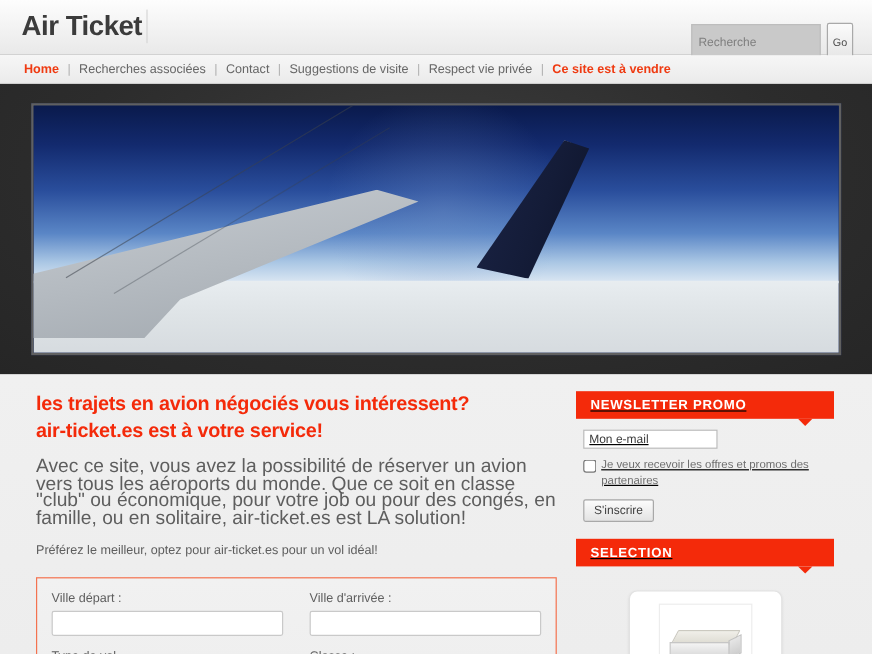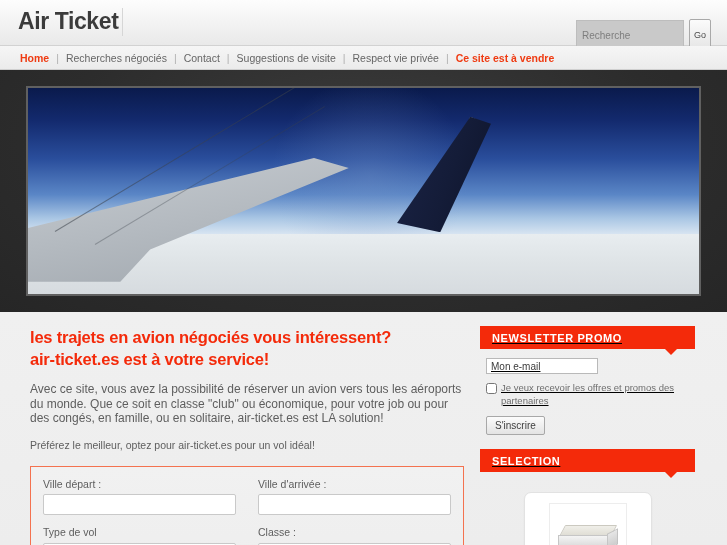--- a/index.html
+++ b/index.html
@@ -202,21 +202,21 @@
   h1.headline {
     margin: 0;
     font-size: 16.5px;
     line-height: 22px;
     font-weight: bold;
     color: #f42a0a;
     letter-spacing: -0.2px;
   }
   .lead {
     margin: 12px 0 0 0;
-    font-size: 12px;
+    font-size: 16px;
     line-height: 14.5px;
     color: #5e5e5e;
   }
   .lead2 {
     margin: 12px 0 0 0;
     font-size: 10.5px;
     line-height: 14.5px;
     color: #5e5e5e;
   }
   .search-form {
@@ -375,21 +375,21 @@
 
   <div class="search-wrap">
     <input class="search-input" type="text" placeholder="Recherche" style="">
     <button class="go-btn">Go</button>
   </div>
 </div>
 
 <nav class="nav">
   <a href="#" class="active">Home</a>
   <span class="sep">|</span>
-  <a href="#">Recherches négociés</a>
+  <a href="#">Recherches associées</a>
   <span class="sep">|</span>
   <a href="#">Contact</a>
   <span class="sep">|</span>
   <a href="#">Suggestions de visite</a>
   <span class="sep">|</span>
   <a href="#">Respect vie privée</a>
   <span class="sep">|</span>
   <a href="#" class="sale">Ce site est à vendre</a>
 </nav>
 

